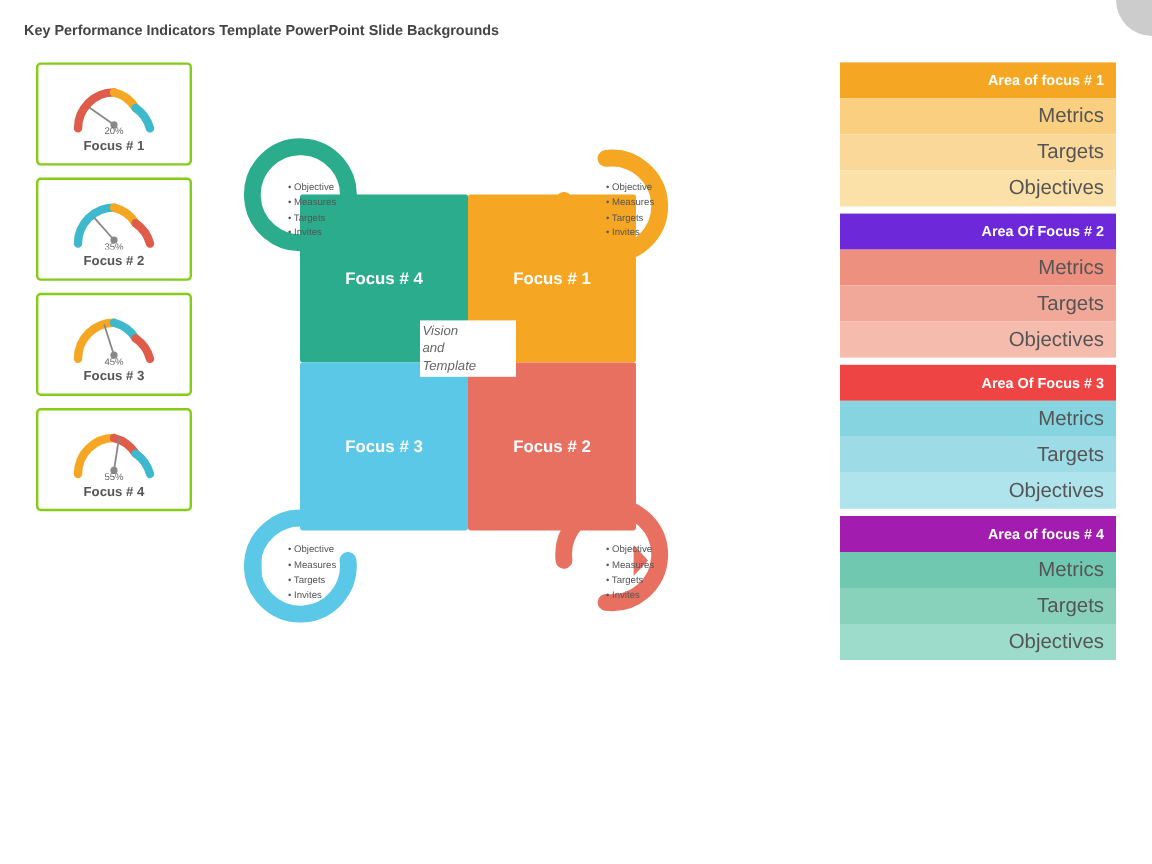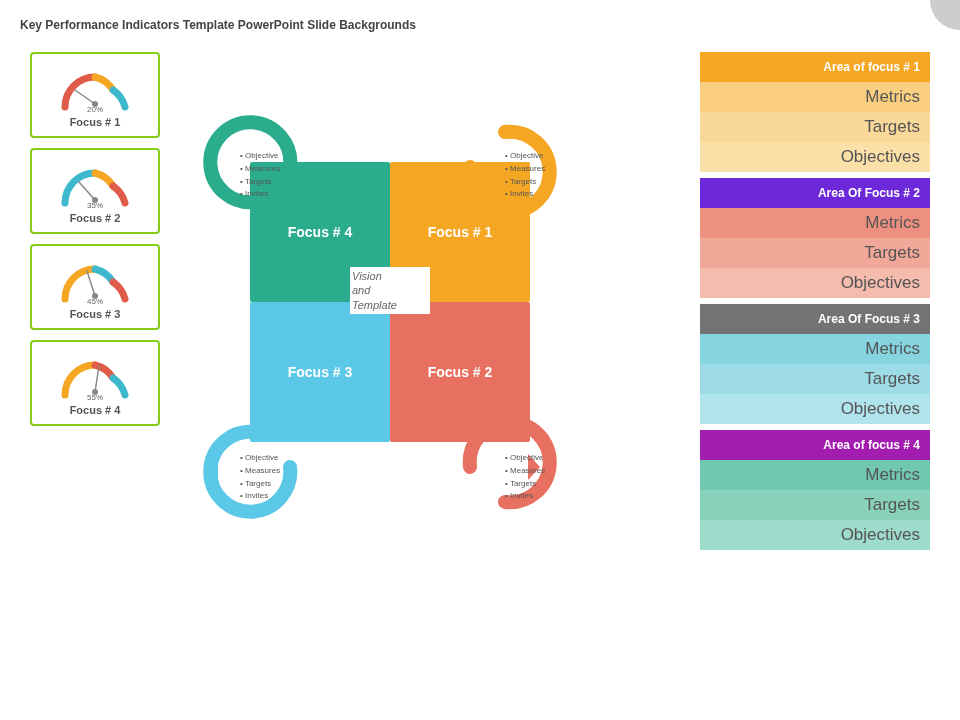--- a/index.html
+++ b/index.html
@@ -101,21 +101,21 @@
     .f1-row2 { background: #FAD899; }
     .f1-row3 { background: #FBE0A8; }
 
     
     .f2-header { background: #6d28d9; }
     .f2-row1 { background: #EE9080; }
     .f2-row2 { background: #F2A898; }
     .f2-row3 { background: #F5BCAE; }
 
     
-    .f3-header { background: #737373; }
+    .f3-header { background: #ef4444; }
     .f3-row1 { background: #85D4E0; }
     .f3-row2 { background: #9DDCE6; }
     .f3-row3 { background: #B0E4EC; }
 
     
     .f4-header { background: #a21caf; padding-left: 18px; }
     .f4-row1 { background: #70C8B0; }
     .f4-row2 { background: #88D2BC; }
     .f4-row3 { background: #9DDCCA; }
 

